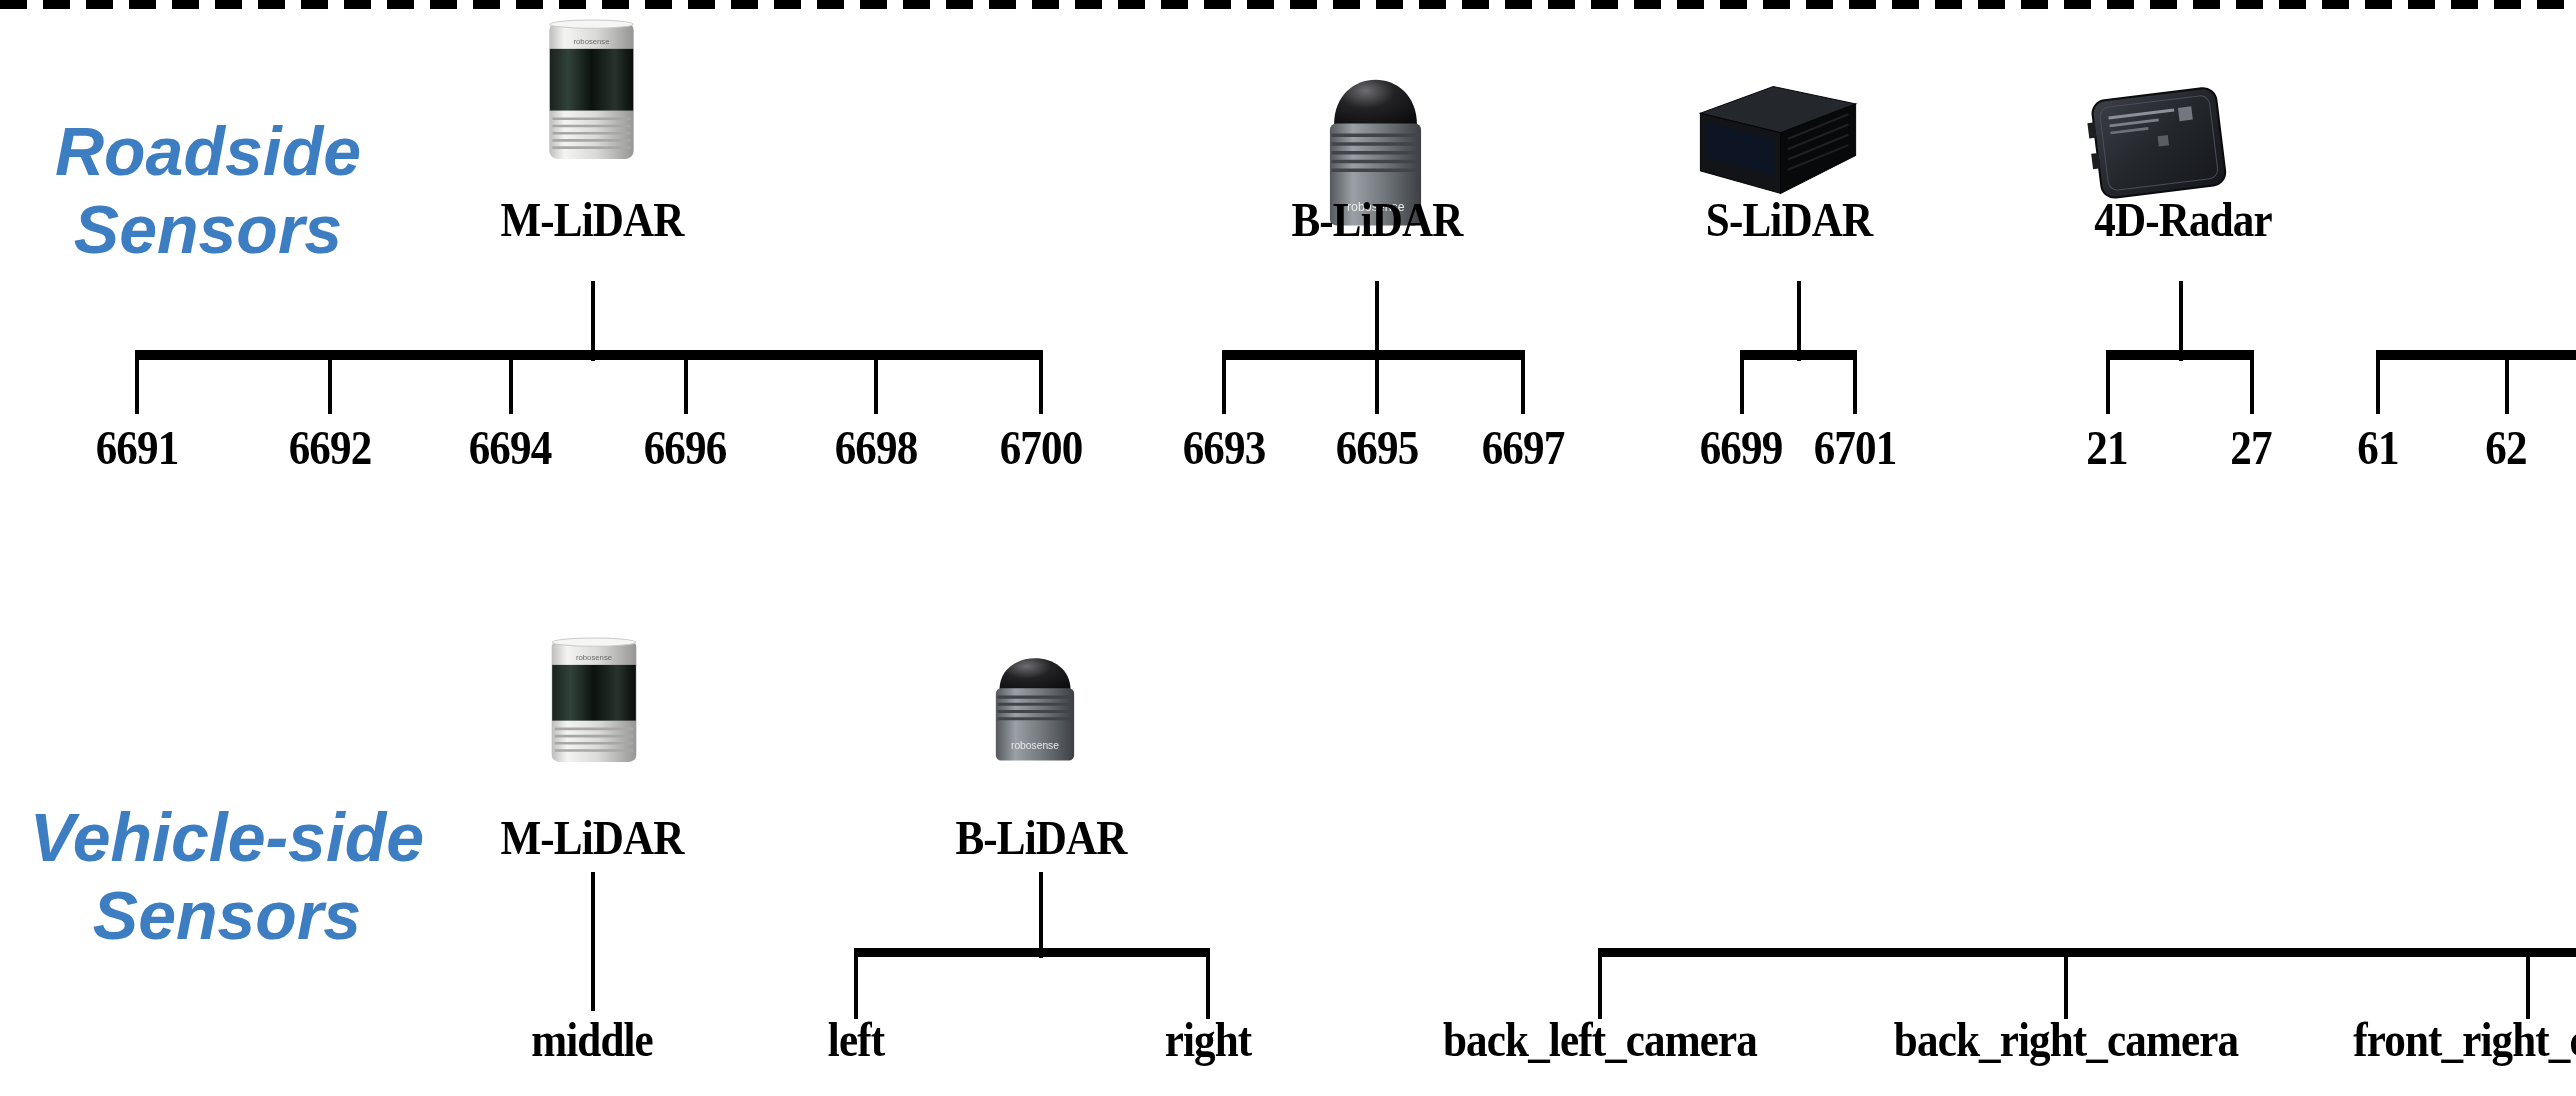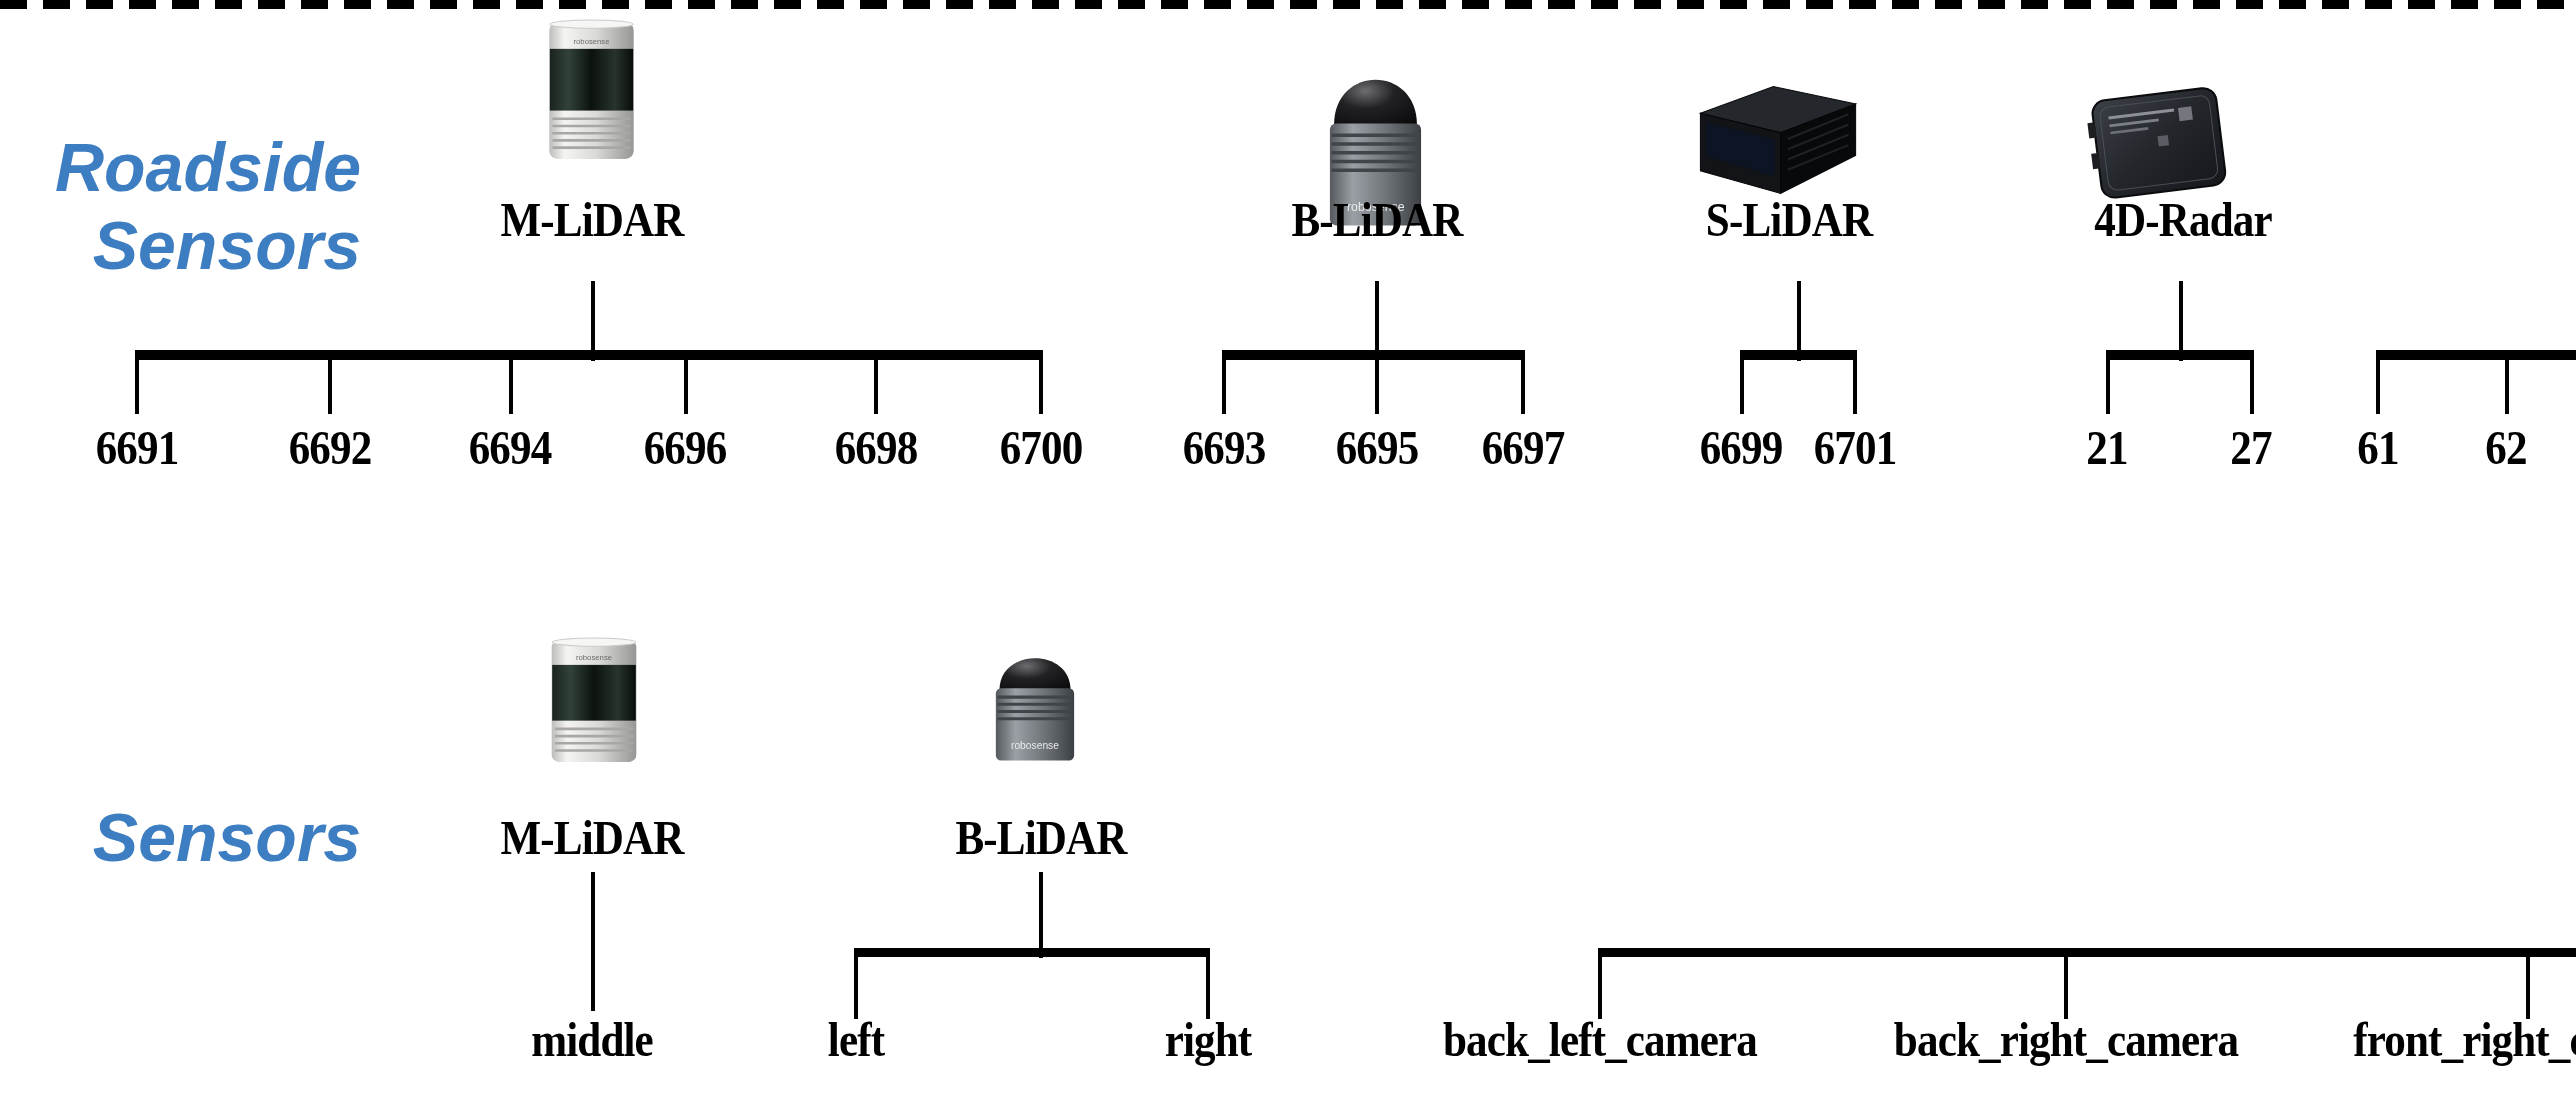--- a/index.html
+++ b/index.html
@@ -27,25 +27,26 @@
     position:absolute; left:0; top:1062; width:4040px; height:8.8px;
     background:repeating-linear-gradient(90deg,#000 0,#000 27px,transparent 27px,transparent 43px);
   }
   .device { position:absolute; }
 </style>
 </head>
 <body>
 
 <div id="stage">
 
-  <div class="section-header" style="left:208px; top:128px;text-align:right;">
+  <div class="section-header" style="left:208px; top:112px;">
     <div>Roadside</div>
     <div>Sensors</div>
   </div>
   <div class="section-header" style="left:227px; top:798px;">
+    <div>Vehicle-side</div>
     <div>Sensors</div>
   </div>
 
   <div class="divider"></div>
 
   <svg class="device" style="left:540px; top:18px;" width="103" height="144" viewBox="0 0 200 280">
     <defs>
       <linearGradient id="mlG" x1="0" y1="0" x2="1" y2="0">
         <stop offset="0" stop-color="#bdbdbb"></stop>
           <stop offset="0.18" stop-color="#f4f4f2"></stop>

